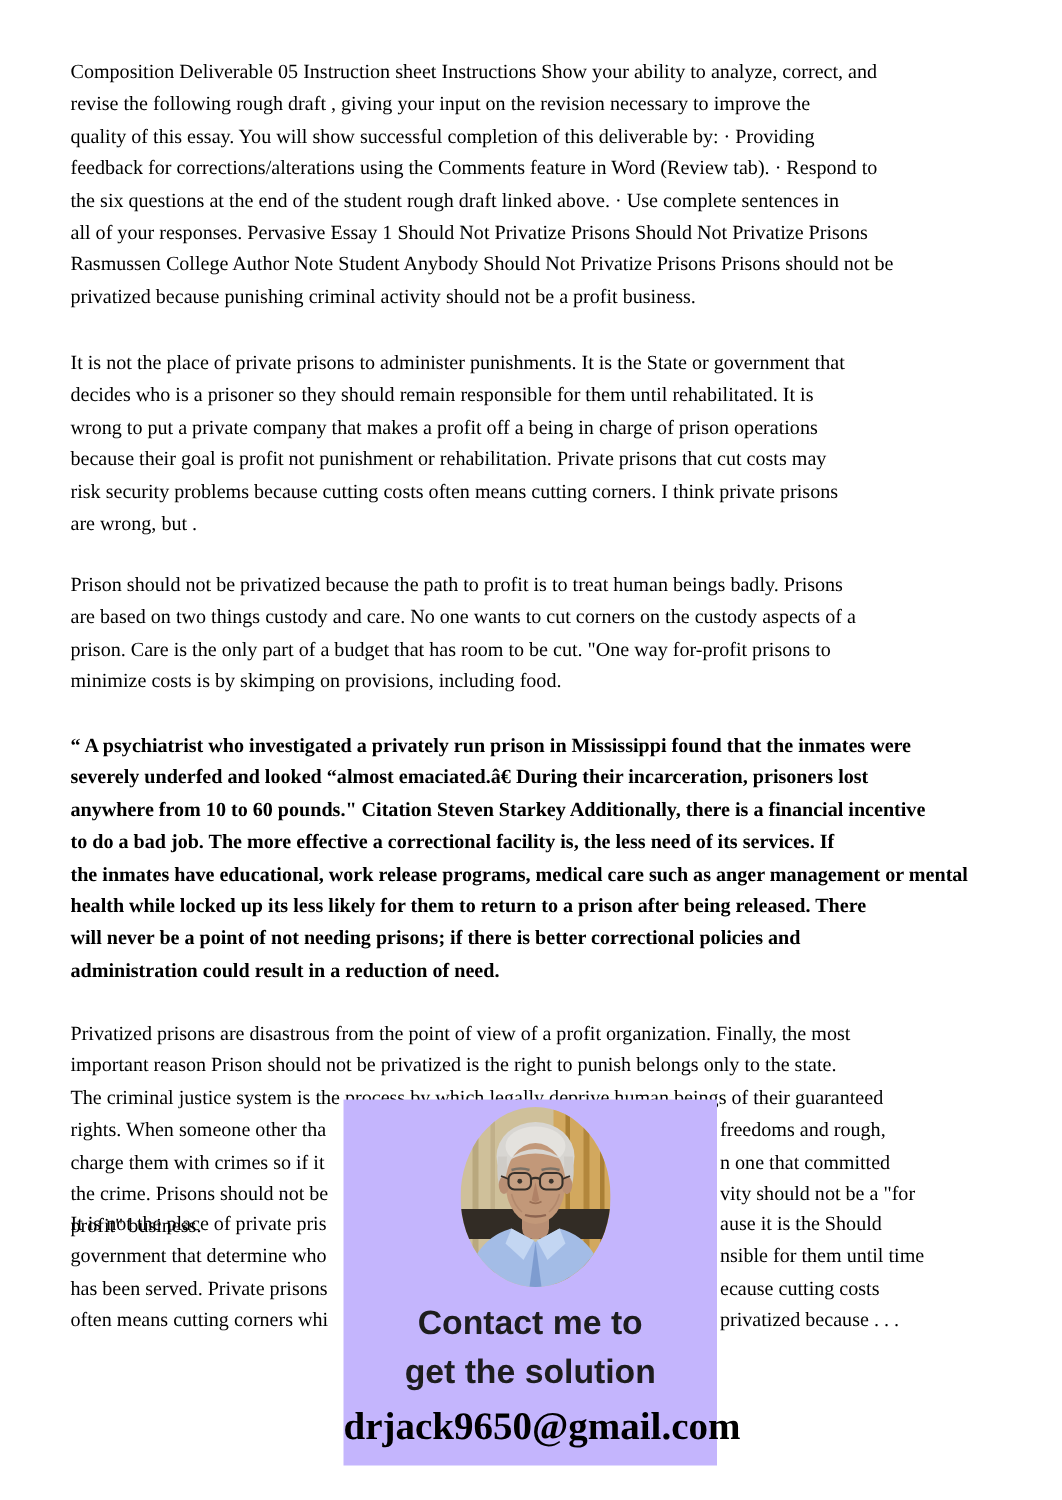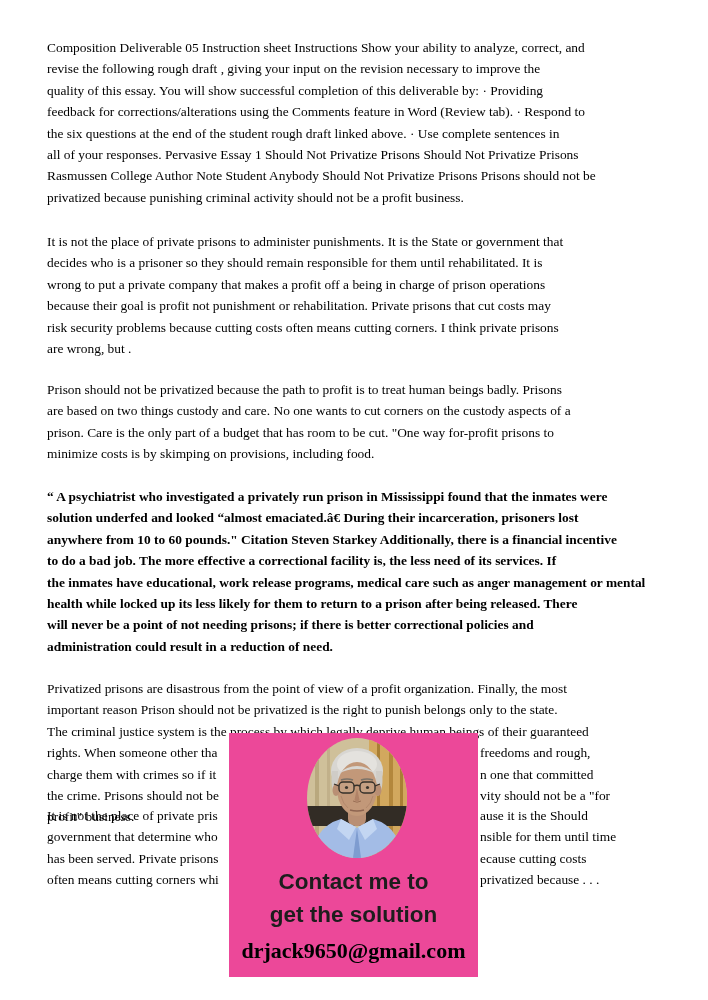--- a/index.html
+++ b/index.html
@@ -20,21 +20,21 @@
   }
   .portrait{position:absolute;left:78px;top:5px;width:100px;height:120px;}
   .headline{
     position:absolute;top:132px;left:0;width:100%;text-align:center;
     font-family:"Liberation Sans", sans-serif;font-weight:700;
     font-size:22.5px;line-height:33px;color:#1d1d1d;
   }
   .email{
     position:absolute;top:205px;left:0;width:100%;text-align:center;
     font-family:"Liberation Serif", serif;font-weight:700;
-    font-size:22px;line-height:26px;color:#000;
+    font-size:26px;line-height:26px;color:#000;
   }
 </style>
 </head>
 <body>
 
 <div id="doc">
     <div class="para" style="top: 4px;">
       <div class="line">Composition Deliverable 05 Instruction sheet Instructions Show your ability to analyze, correct, and</div>
       <div class="line">revise the following rough draft , giving your input on the revision necessary to improve the</div>
       <div class="line">quality of this essay. You will show successful completion of this deliverable by: · Providing</div>
@@ -53,21 +53,21 @@
       <div class="line">are wrong, but .</div>
     </div>
     <div class="para" style="top: 346px;">
       <div class="line">Prison should not be privatized because the path to profit is to treat human beings badly. Prisons</div>
       <div class="line">are based on two things custody and care. No one wants to cut corners on the custody aspects of a</div>
       <div class="line">prison. Care is the only part of a budget that has room to be cut. "One way for-profit prisons to</div>
       <div class="line">minimize costs is by skimping on provisions, including food.</div>
     </div>
     <div class="para" style="top: 453px; font-weight: bold;">
       <div class="line">“ A psychiatrist who investigated a privately run prison in Mississippi found that the inmates were</div>
-      <div class="line">solution underfed and looked “almost emaciated.â€ During their incarceration, prisoners lost</div>
+      <div class="line">severely underfed and looked “almost emaciated.â€ During their incarceration, prisoners lost</div>
       <div class="line">anywhere from 10 to 60 pounds." Citation Steven Starkey Additionally, there is a financial incentive</div>
       <div class="line">to do a bad job. The more effective a correctional facility is, the less need of its services. If</div>
       <div class="line">the inmates have educational, work release programs, medical care such as anger management or mental</div>
       <div class="line">health while locked up its less likely for them to return to a prison after being released. There</div>
       <div class="line">will never be a point of not needing prisons; if there is better correctional policies and</div>
       <div class="line">administration could result in a reduction of need.</div>
     </div>
     <div class="para" style="top: 645px;">
       <div class="line">Privatized prisons are disastrous from the point of view of a profit organization. Finally, the most</div>
       <div class="line">important reason Prison should not be privatized is the right to punish belongs only to the state.</div>
@@ -78,21 +78,21 @@
       <div class="line">profit" business.</div>
     </div>
     <div class="para" style="top: 772px;">
       <div class="line"><span>It is not the place of private pris</span><span class="rfrag">ause it is the Should</span></div>
       <div class="line"><span>government that determine who</span><span class="rfrag">nsible for them until time</span></div>
       <div class="line"><span>has been served. Private prisons</span><span class="rfrag">ecause cutting costs</span></div>
       <div class="line"><span>often means cutting corners whi</span><span class="rfrag">privatized because . . .</span></div>
     </div>
   </div>
 
-<div class="promo" style="background: #ec4899;">
+<div class="promo" style="background: #c4b5fd;">
   <div class="portrait">
     <svg viewBox="0 0 100 120" width="100" height="120">
       <defs>
         <clipPath id="oval">
             <ellipse cx="50" cy="60" rx="50" ry="60"></ellipse>
           </clipPath>
       </defs>
       <g clip-path="url(#oval)">
 
         <rect x="0" y="0" width="100" height="120" fill="#cfc09a"></rect>

